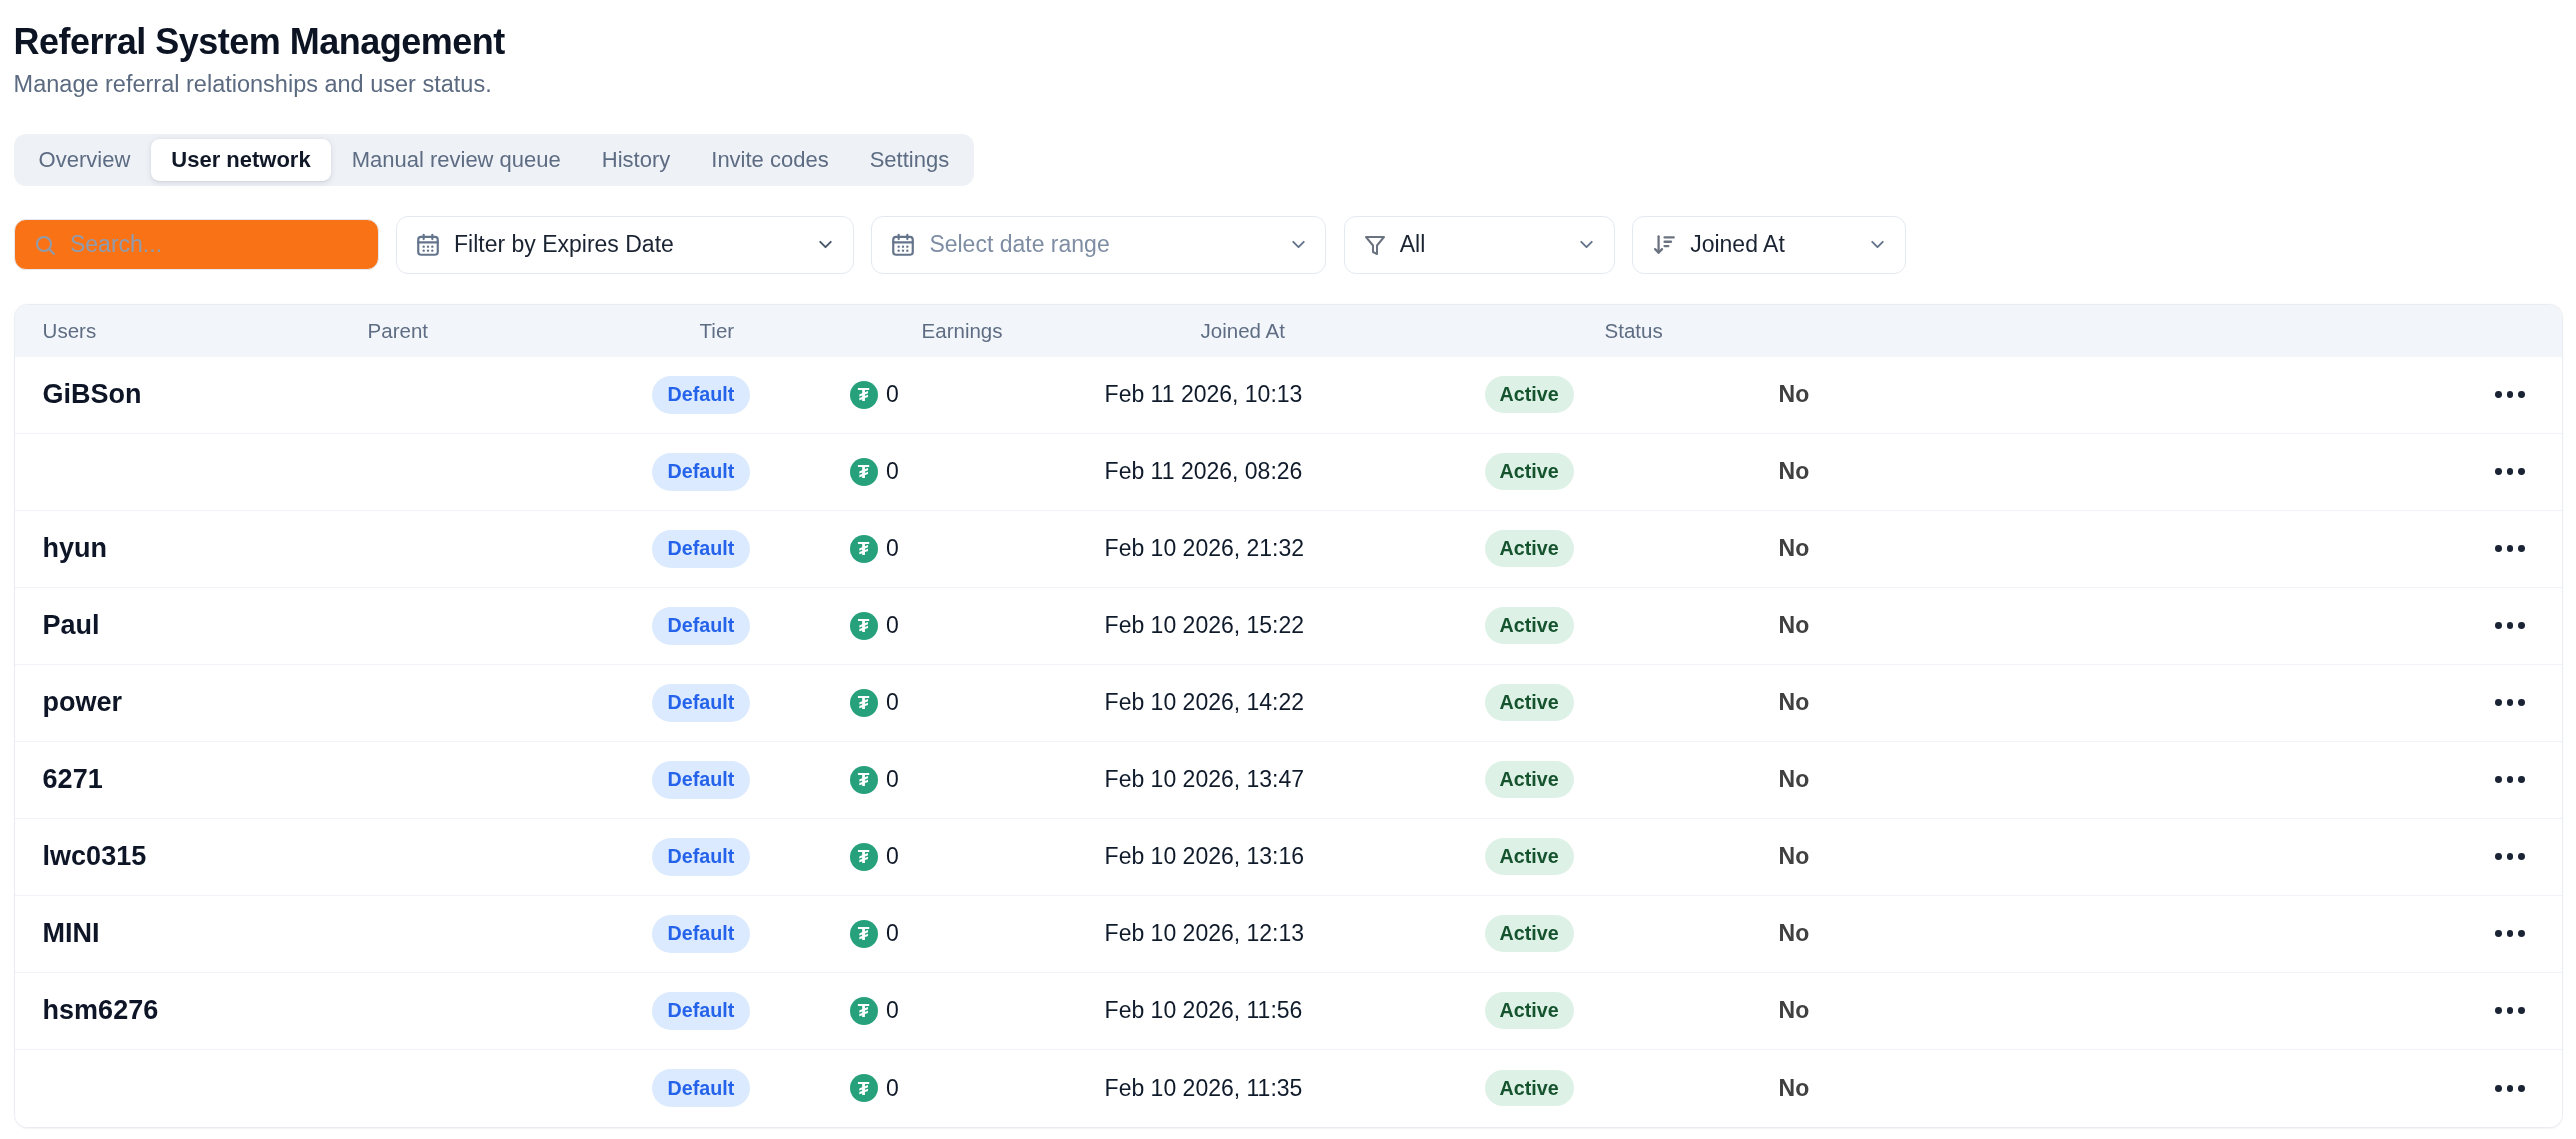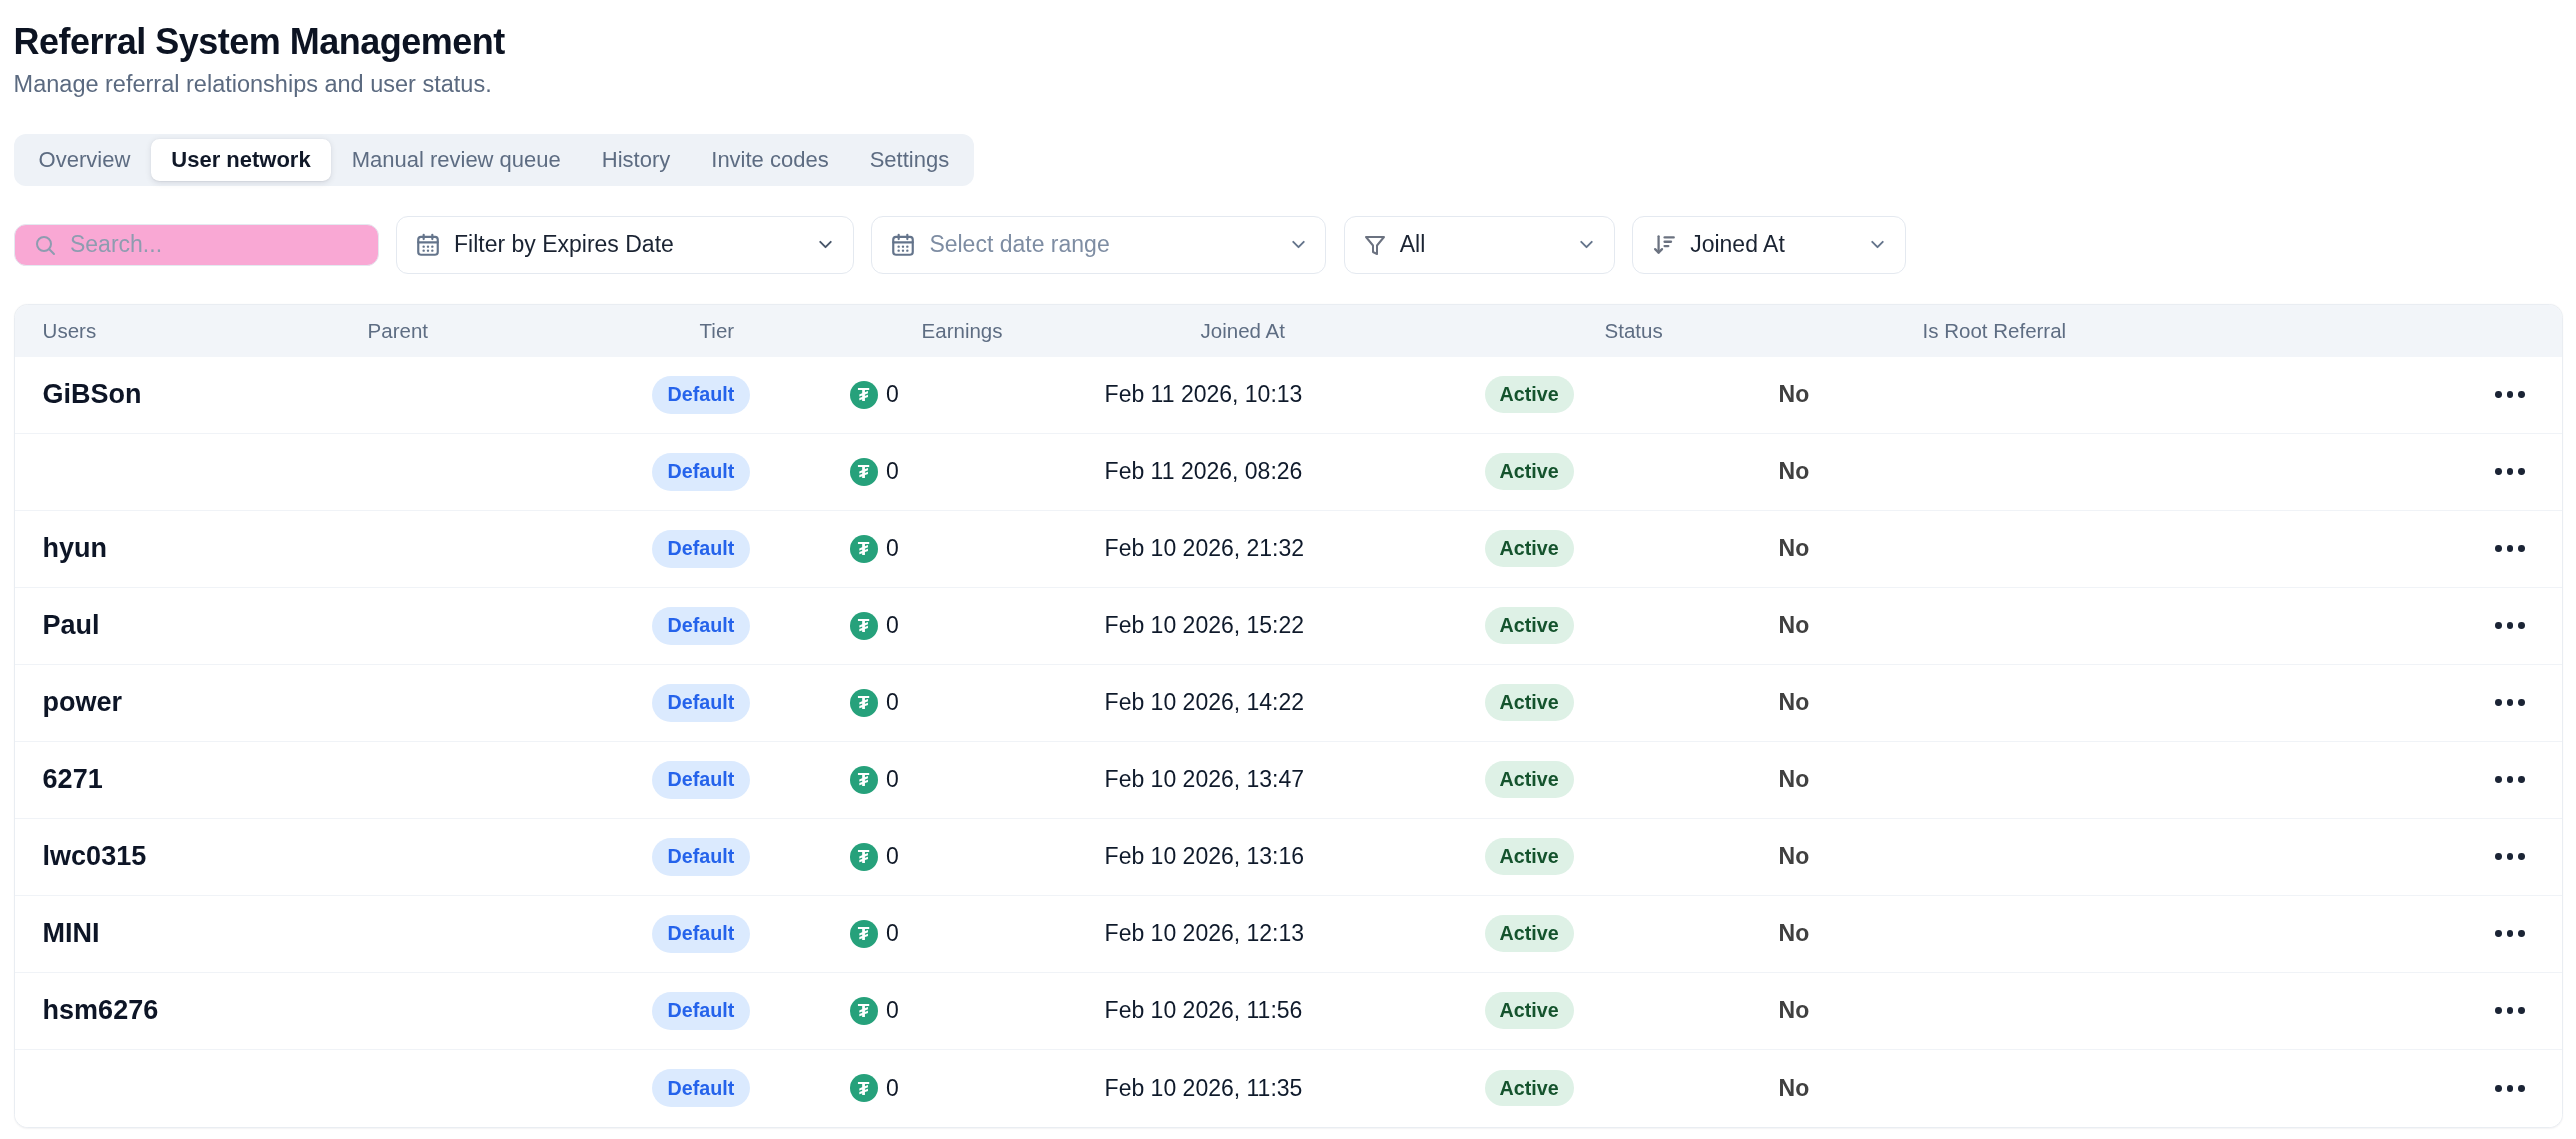--- a/index.html
+++ b/index.html
@@ -32,22 +32,22 @@
     font-size:22px; color:#5d6c82; border-radius:8.3px; cursor:pointer; white-space:nowrap;
   }
   .tab.active {
     background:#ffffff; color:#101828; font-weight:600;
     box-shadow:0 1.5px 6px rgba(15,23,42,.10), 0 0.8px 1.5px rgba(15,23,42,.06);
   }
 
   
   .filters { margin-top:30px; display:flex; gap:17.4px; align-items:center; }
   .searchbox {
-    width:365px; height:42px; border:1.5px solid #e4e9f0; border-radius:12px;
-    display:flex; align-items:center; gap:11.4px; padding:0 9px 0 18px; background:#f9a8d4;
+    width:365px; height:51px; border:1.5px solid #e4e9f0; border-radius:12px;
+    display:flex; align-items:center; gap:11.4px; padding:0 9px 0 18px; background:#f97316;
   }
   .searchbox input {
     flex:1; min-width:0; border:0; outline:0; background:transparent;
     font-size:23px; color:#0e1726; font-family:"Liberation Sans", sans-serif;
   }
   .searchbox input::placeholder { color:#8e9cb0; }
   .dd {
     height:58px; border:1.5px solid #e4e9f0; border-radius:12px; background:#fff;
     display:flex; align-items:center; gap:13px; padding:0 16.7px 0 18px; cursor:pointer;
   }
@@ -227,21 +227,20 @@
 
   <div class="card">
     <div class="thead">
       <div class="trow">
         <div class="th">Users</div>
         <div class="th">Parent</div>
         <div class="th">Tier</div>
         <div class="th">Earnings</div>
         <div class="th">Joined At</div>
         <div class="th">Status</div>
-        <div class="th">Is Root Referral</div>
         <div class="th"></div>
       </div>
     </div>
     <div class="tbody">
         <div class="trow">
     <div class="cell-user">GiBSon</div>
     <div class="cell-parent"></div>
     <div><span class="badge-tier">Default</span></div>
     <div class="earnings">
       <span class="tether">₮</span>

